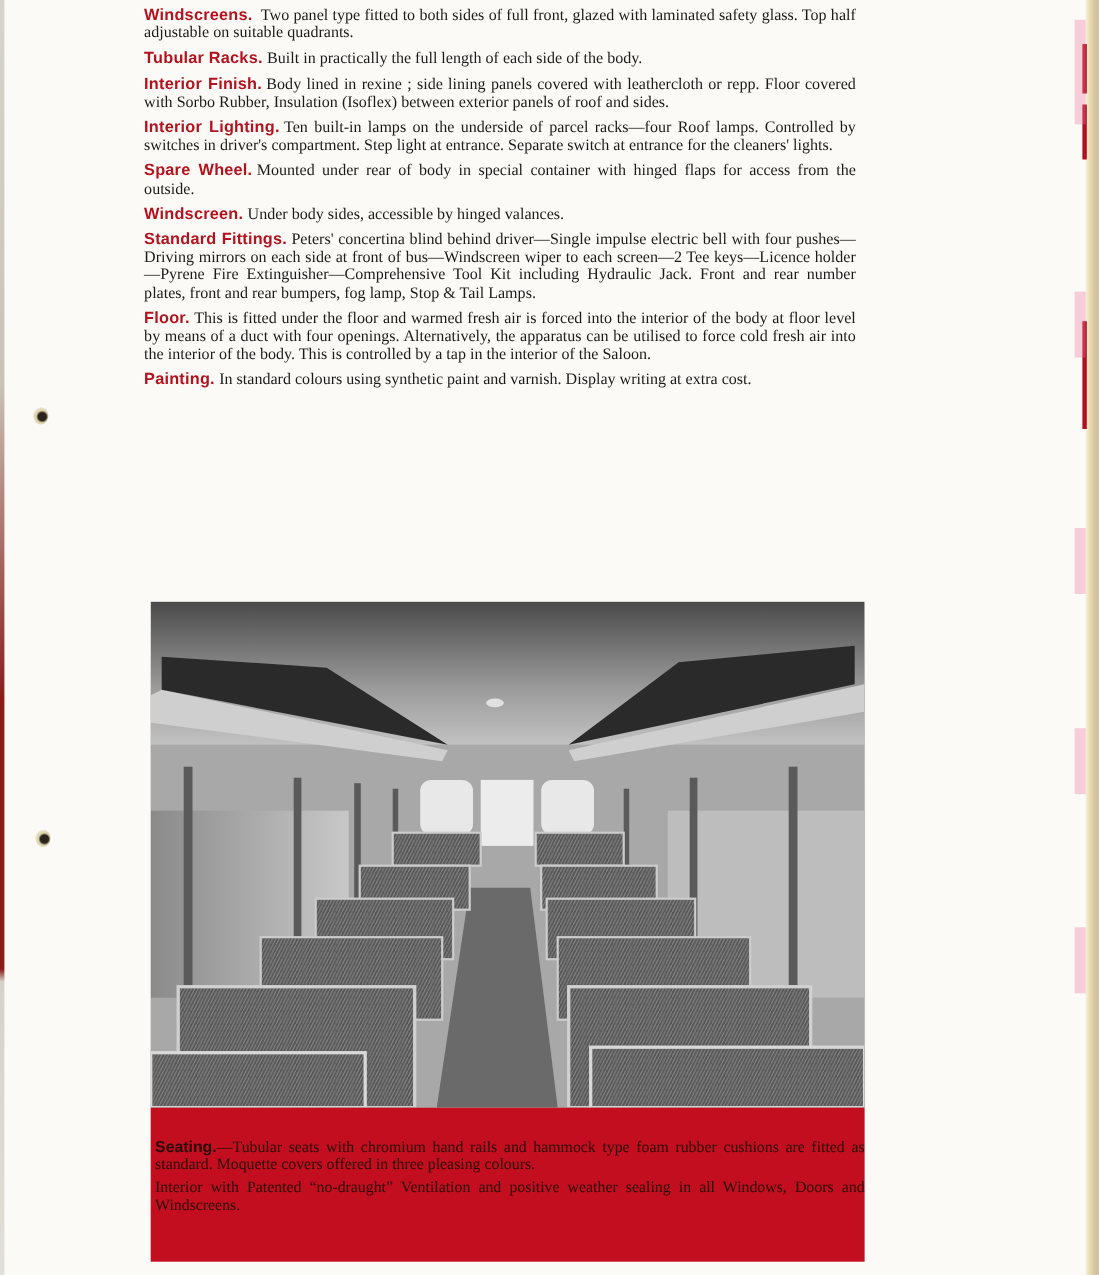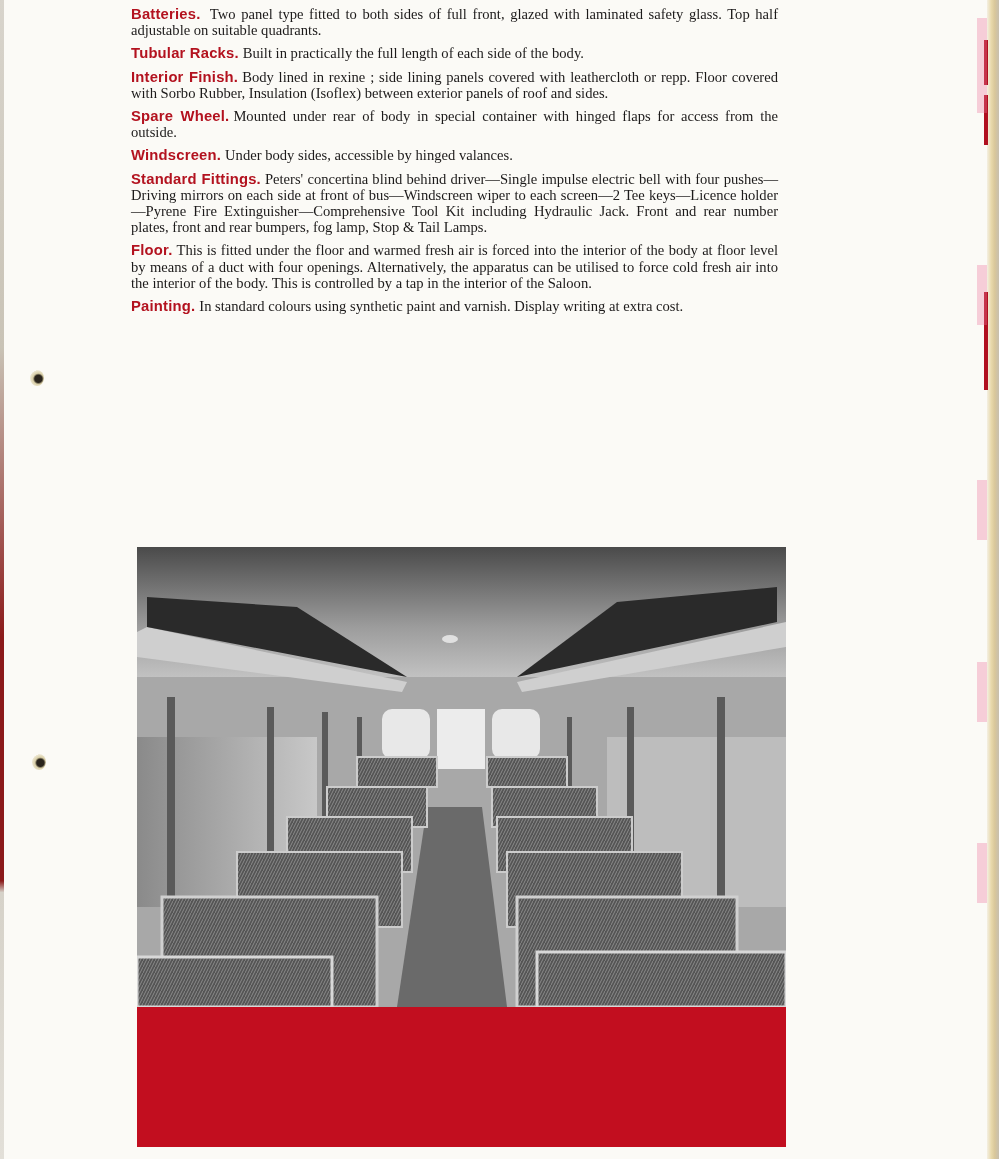--- a/index.html
+++ b/index.html
@@ -72,23 +72,24 @@
 <div class="right-tab" style="top:95px; height:50px;"></div>
 <div class="right-tab" style="top:292px; height:48px;"></div>
 <div class="right-tab" style="top:340px; height:50px;"></div>
 <div class="pink-mark" style="top:18px; height:95px;"></div>
 <div class="pink-mark" style="top:265px; height:60px;"></div>
 <div class="pink-mark" style="top:480px; height:60px;"></div>
 <div class="pink-mark" style="top:662px; height:60px;"></div>
 <div class="pink-mark" style="top:843px; height:60px;"></div>
 
 <div class="specs">
-  <p class="spec-item"><span class="spec-heading">Batteries.</span> <span>Two panel type fitted to both sides of full front, glazed with laminated safety glass.  Top half adjustable on suitable quadrants.</span></p>
+  <p class="spec-item"><span class="spec-heading">Windscreens.</span> <span>Two panel type fitted to both sides of full front, glazed with laminated safety glass.  Top half adjustable on suitable quadrants.</span></p>
   <p class="spec-item"><span class="spec-heading">Tubular Racks.</span><span>Built in practically the full length of each side of the body.</span></p>
   <p class="spec-item"><span class="spec-heading">Interior Finish.</span><span>Body lined in rexine ;  side lining panels covered with leathercloth or repp.  Floor covered with Sorbo Rubber, Insulation (Isoflex) between exterior panels of roof and sides.</span></p>
+  <p class="spec-item"><span class="spec-heading">Interior Lighting.</span><span>Ten built-in lamps on the underside of parcel racks—four Roof lamps.  Controlled by switches in driver's compartment.  Step light at entrance. Separate switch at entrance for the cleaners' lights.</span></p>
   <p class="spec-item"><span class="spec-heading">Spare Wheel.</span><span>Mounted under rear of body in special container with hinged flaps for access from the outside.</span></p>
   <p class="spec-item"><span class="spec-heading">Windscreen.</span><span>Under body sides, accessible by hinged valances.</span></p>
   <p class="spec-item"><span class="spec-heading">Standard Fittings.</span><span>Peters' concertina blind behind driver—Single impulse electric bell with four pushes—Driving mirrors on each side at front of bus—Windscreen wiper to each screen—2 Tee keys—Licence holder—Pyrene Fire Extinguisher—Comprehensive Tool Kit including Hydraulic Jack.  Front and rear number plates, front and rear bumpers, fog lamp, Stop &amp; Tail Lamps.</span></p>
   <p class="spec-item"><span class="spec-heading">Floor.</span><span>This is fitted under the floor and warmed fresh air is forced into the interior of the body at floor level by means of a duct with four openings.  Alternatively, the apparatus can be utilised to force cold fresh air into the interior of the body.  This is controlled by a tap in the interior of the Saloon.</span></p>
   <p class="spec-item"><span class="spec-heading">Painting.</span><span>In standard colours using synthetic paint and varnish.  Display writing at extra cost.</span></p>
 </div>
 
 <div class="photo">
   <svg width="649" height="460" viewBox="0 0 649 460" xmlns="http://www.w3.org/2000/svg">
     <defs>
@@ -150,14 +151,16 @@
       <rect x="360" y="270" width="135" height="55" fill="url(#moquette)" stroke="#ccc" stroke-width="2"></rect>
       <rect x="370" y="305" width="175" height="75" fill="url(#moquette)" stroke="#ccc" stroke-width="2"></rect>
       <rect x="380" y="350" width="220" height="110" fill="url(#moquette)" stroke="#d0d0d0" stroke-width="3"></rect>
       <rect x="400" y="405" width="249" height="55" fill="url(#moquette)" stroke="#d8d8d8" stroke-width="3"></rect>
     </g>
   </svg>
 </div>
 
 <div class="caption-box">
   <div class="caption-text">
+    <p><span class="caption-heading">Seating.</span><span>—Tubular seats with chromium hand rails and hammock type foam rubber cushions are fitted as standard.  Moquette covers offered in three pleasing colours.</span></p>
+    <p>Interior with Patented “no-draught” Ventilation and positive weather sealing in all Windows, Doors and Windscreens.</p>
   </div>
 </div>
 
 </body></html>

